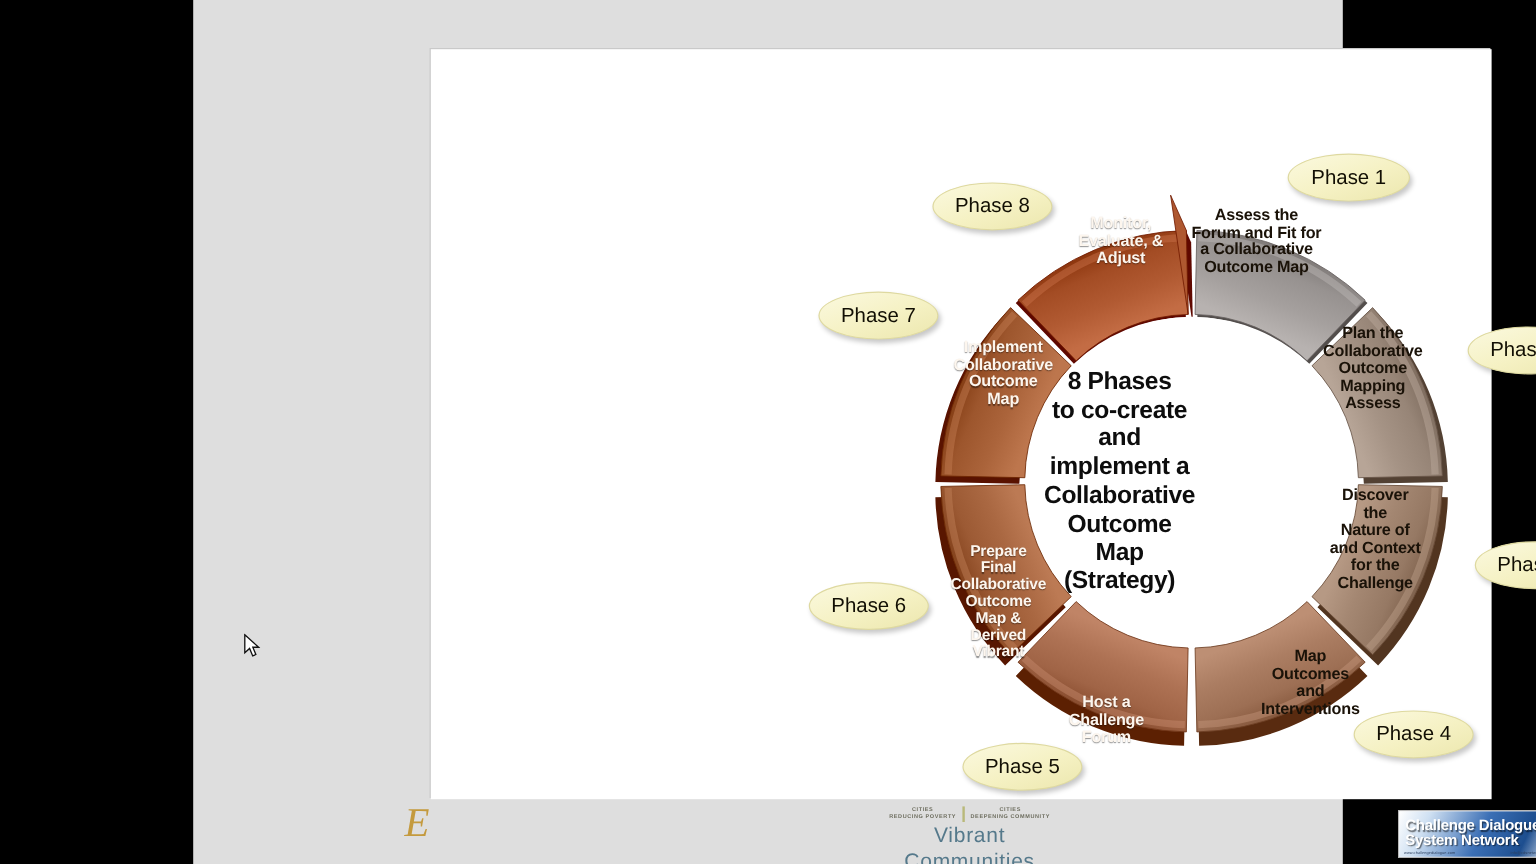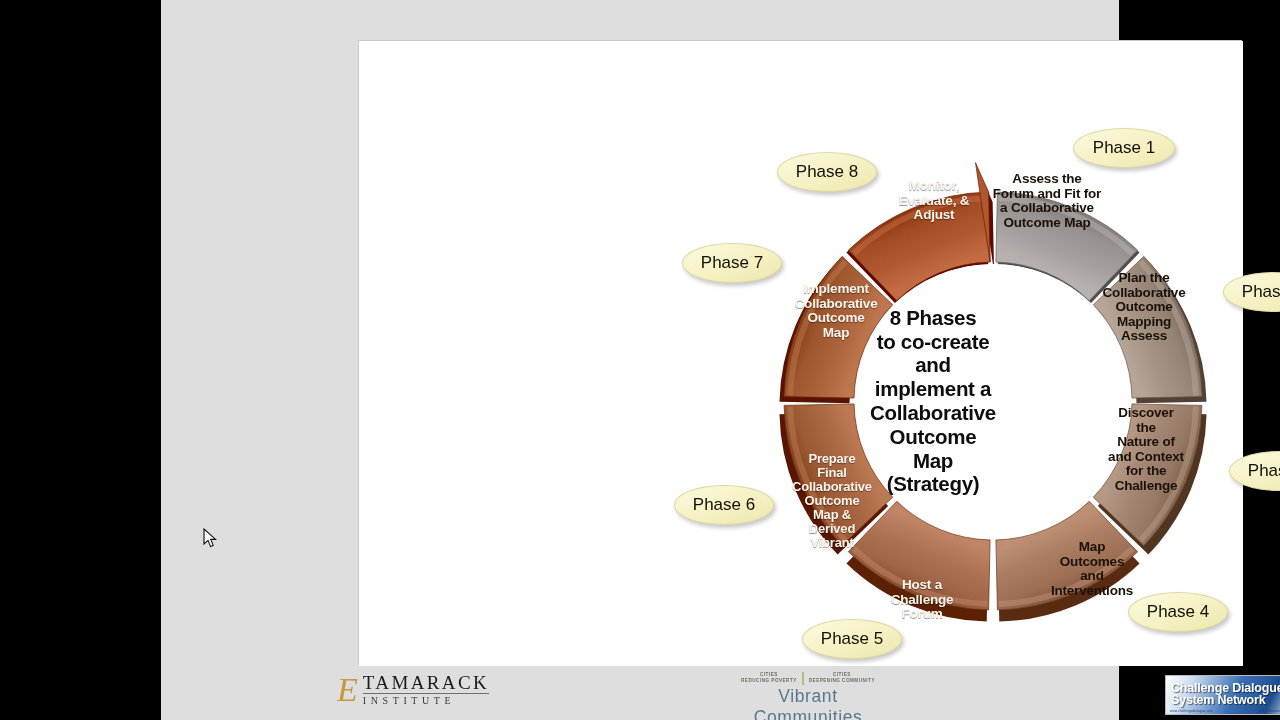--- a/index.html
+++ b/index.html
@@ -329,24 +329,20 @@
             <div class="bubble" style="left: -28px; top: 361px; width: 100px; height: 40px;">Phase 6</div>
             <div class="bubble" style="left: -20px; top: 119px; width: 100px; height: 40px;">Phase 7</div>
             <div class="bubble" style="left: 75px; top: 28px; width: 100px; height: 40px;">Phase 8</div>
           </div>
       </div>
 
     </div>
 
     <div id="logo-tamarack">
       <span class="mark">E</span>
-      <span class="words">
-        <span class="w1">TAMARACK</span>
-        <span class="w2">INSTITUTE</span>
-      </span>
     </div>
 
     <div id="logo-vibrant">
       <div class="tagrow">
         <div class="tagcol">
           <div>CITIES</div>
           <div>REDUCING POVERTY</div>
         </div>
         <div class="divider"></div>
         <div class="tagcol">

